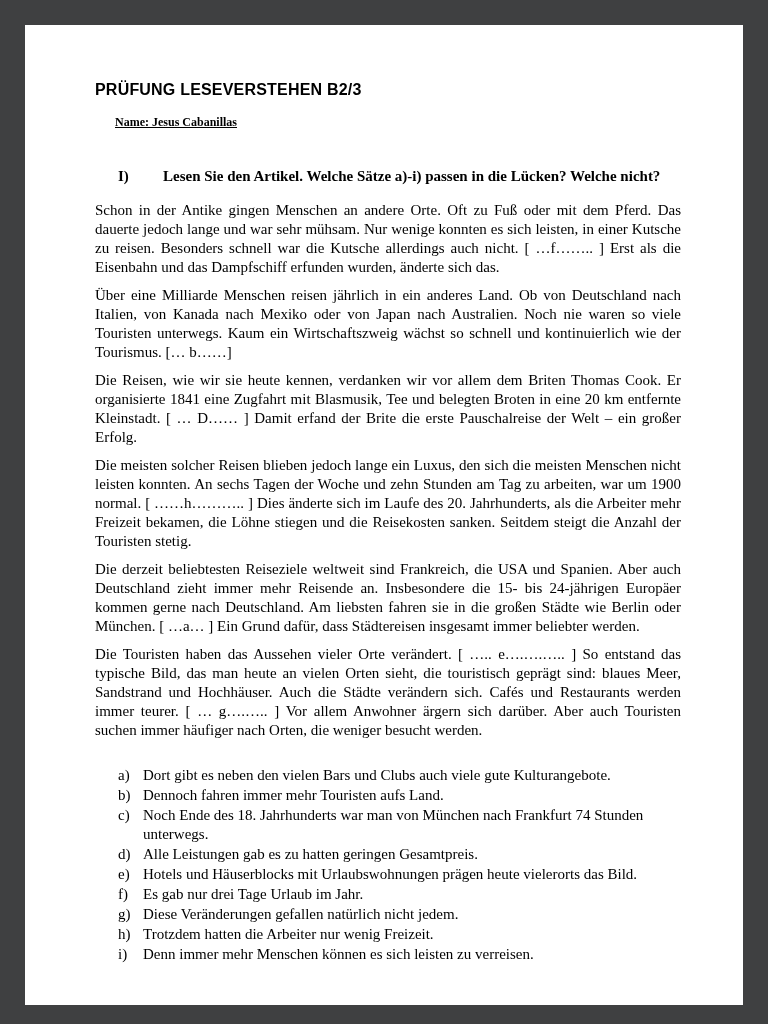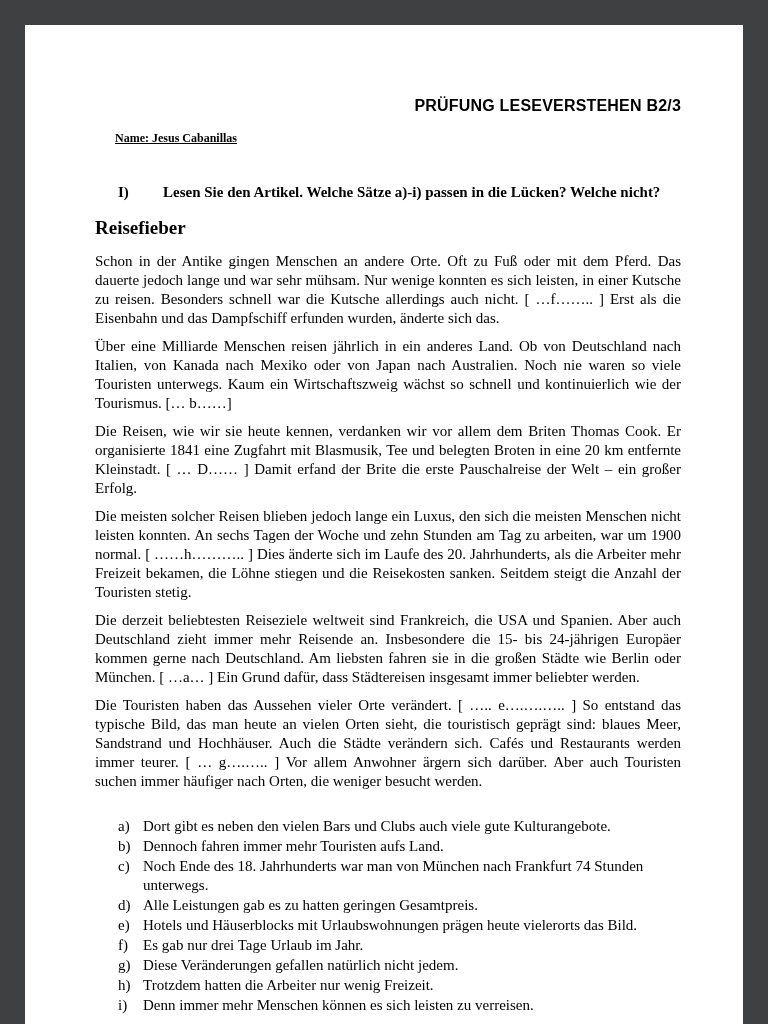--- a/index.html
+++ b/index.html
@@ -21,22 +21,22 @@
     margin: 0 auto;
     background: #ffffff;
     box-sizing: border-box;
     padding: 56px 62px 40px 70px;
     color: #000000;
   }
   .exam-title {
     font-family: "Liberation Sans", sans-serif;
     font-size: 16px;
     font-weight: bold;
-    text-align: right;
-    margin: 16px 0 16px 0;
+    text-align: left;
+    margin: 0 0 16px 0;
     letter-spacing: 0.2px;
   }
   .name-line {
     font-size: 12px;
     font-weight: bold;
     text-decoration: underline;
     margin: 0 0 38px 0;
     padding-left: 20px;
   }
   .task-line {
@@ -87,21 +87,20 @@
 
 <div class="viewer">
   <div class="doc-page">
 
     <h1 class="exam-title">PRÜFUNG LESEVERSTEHEN B2/3</h1>
 
     <p class="name-line">Name: Jesus Cabanillas</p>
 
     <p class="task-line"><span class="task-marker">I)</span><span>Lesen Sie den Artikel. Welche Sätze a)-i) passen in die Lücken? Welche nicht?</span></p>
 
-    <h2 class="article-heading">Reisefieber</h2>
 
     <p class="body-par">Schon in der Antike gingen Menschen an andere Orte. Oft zu Fuß oder mit dem Pferd. Das dauerte jedoch lange und war sehr mühsam. Nur wenige konnten es sich leisten, in einer Kutsche zu reisen. Besonders schnell war die Kutsche allerdings auch nicht. [ …f…….. ] Erst als die Eisenbahn und das Dampfschiff erfunden wurden, änderte sich das.</p>
     <p class="body-par">Über eine Milliarde Menschen reisen jährlich in ein anderes Land. Ob von Deutschland nach Italien, von Kanada nach Mexiko oder von Japan nach Australien. Noch nie waren so viele Touristen unterwegs. Kaum ein Wirtschaftszweig wächst so schnell und kontinuierlich wie der Tourismus. [… b……]</p>
     <p class="body-par">Die Reisen, wie wir sie heute kennen, verdanken wir vor allem dem Briten Thomas Cook. Er organisierte 1841 eine Zugfahrt mit Blasmusik, Tee und belegten Broten in eine 20 km entfernte Kleinstadt. [ … D…… ] Damit erfand der Brite die erste Pauschalreise der Welt – ein großer Erfolg.</p>
     <p class="body-par">Die meisten solcher Reisen blieben jedoch lange ein Luxus, den sich die meisten Menschen nicht leisten konnten. An sechs Tagen der Woche und zehn Stunden am Tag zu arbeiten, war um 1900 normal. [ ……h……….. ] Dies änderte sich im Laufe des 20. Jahrhunderts, als die Arbeiter mehr Freizeit bekamen, die Löhne stiegen und die Reisekosten sanken. Seitdem steigt die Anzahl der Touristen stetig.</p>
     <p class="body-par">Die derzeit beliebtesten Reiseziele weltweit sind Frankreich, die USA und Spanien. Aber auch Deutschland zieht immer mehr Reisende an. Insbesondere die 15- bis 24-jährigen Europäer kommen gerne nach Deutschland. Am liebsten fahren sie in die großen Städte wie Berlin oder München. [ …a… ] Ein Grund dafür, dass Städtereisen insgesamt immer beliebter werden.</p>
     <p class="body-par">Die Touristen haben das Aussehen vieler Orte verändert. [ ….. e….….….. ] So entstand das typische Bild, das man heute an vielen Orten sieht, die touristisch geprägt sind: blaues Meer, Sandstrand und Hochhäuser. Auch die Städte verändern sich. Cafés und Restaurants werden immer teurer. [ … g….….. ]  Vor allem Anwohner ärgern sich darüber. Aber auch Touristen suchen immer häufiger nach Orten, die weniger besucht werden.</p>
 
     <ul class="options-list">
       <li><span class="opt-marker">a)</span><span>Dort gibt es neben den vielen Bars und Clubs auch viele gute Kulturangebote.</span></li>

